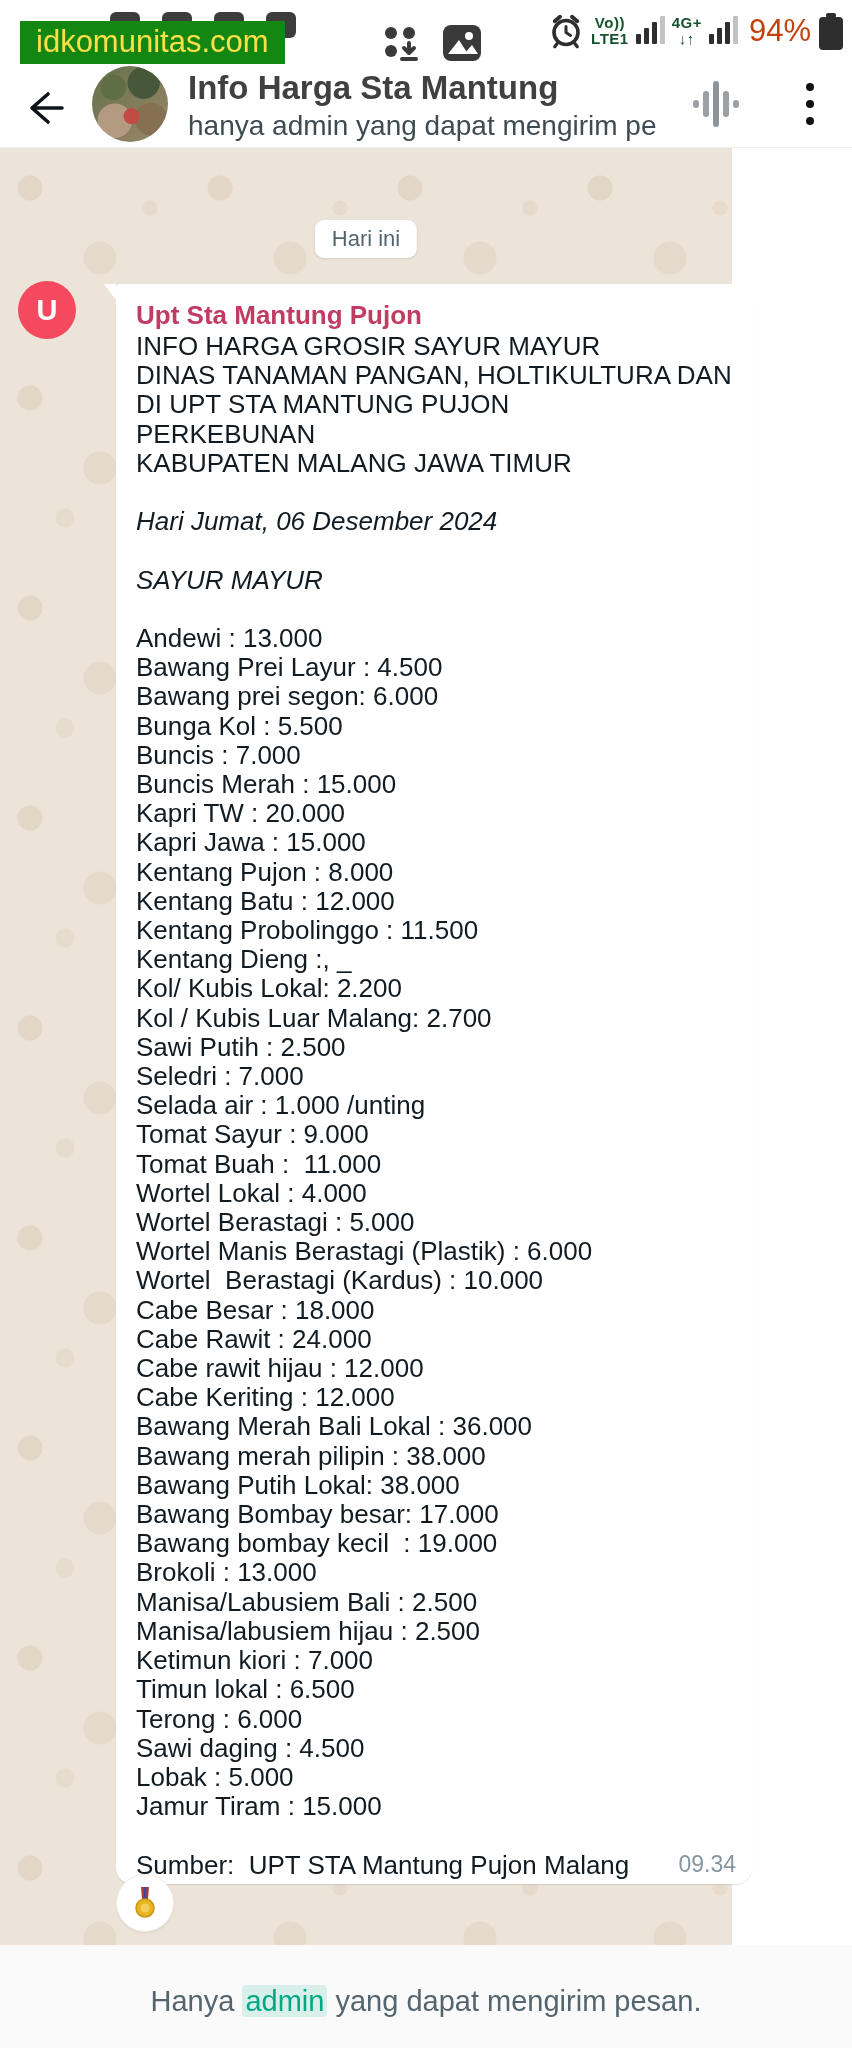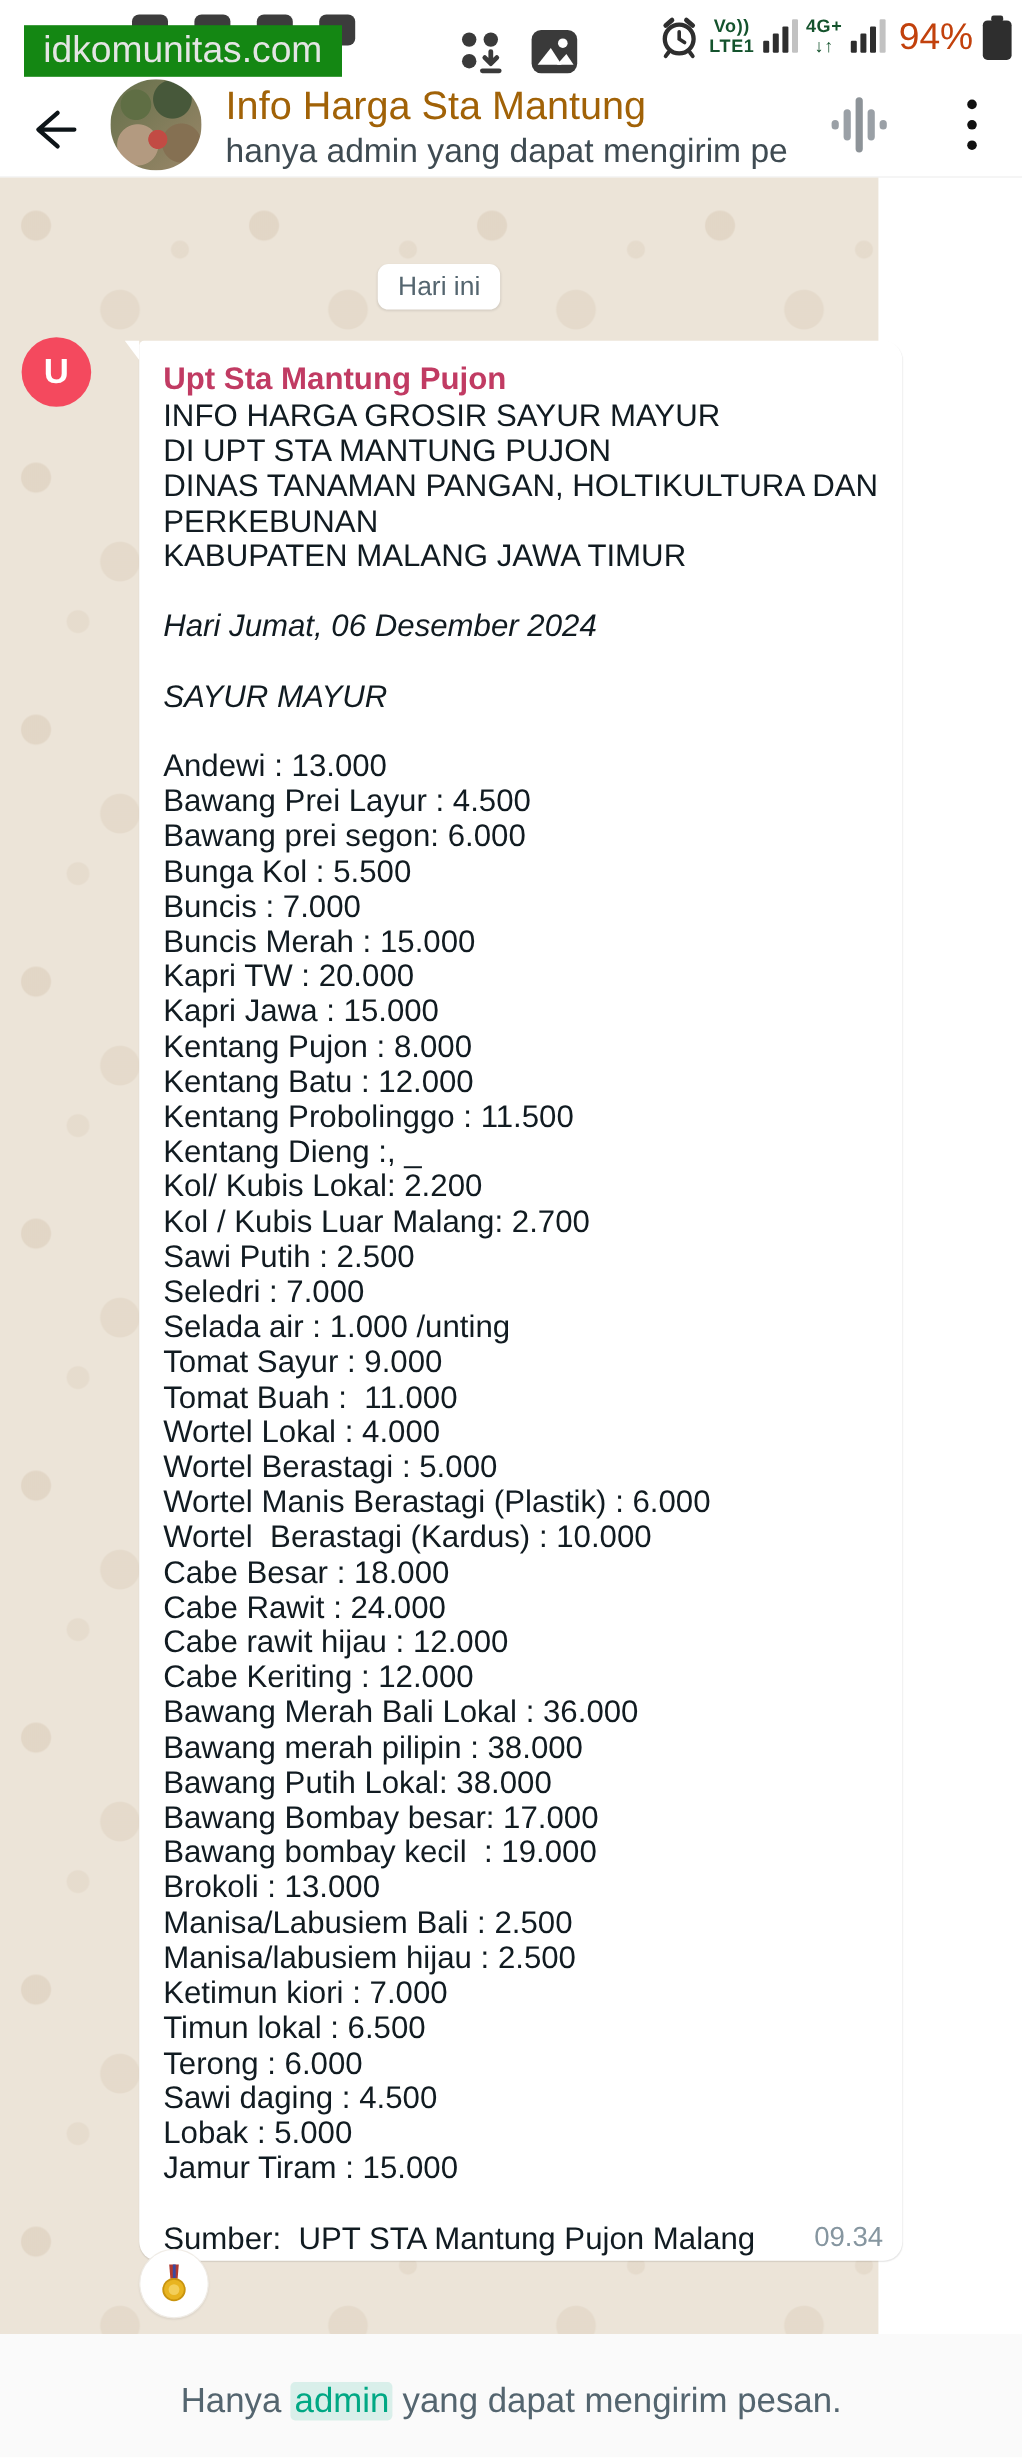--- a/index.html
+++ b/index.html
@@ -4,21 +4,21 @@
 <style>
   * { margin:0; padding:0; box-sizing:border-box; }
   html,body { width:852px; }
   body { font-family:"Liberation Sans","DejaVu Sans",sans-serif; background:#fff; }
   .phone { position:relative; width:852px; height:2048px; overflow:hidden; background:#fff; }
 
   
   .statusbar { position:absolute; top:0; left:0; width:852px; height:62px; background:#fff; }
   .notif-stubs { position:absolute; top:12px; left:110px; display:flex; gap:22px; }
   .notif-stubs span { width:30px; height:26px; background:#3c3c3c; border-radius:6px; display:block; }
-  .ad-badge { position:absolute; top:21px; left:20px; background:#148713; color:#e5e5e5;
+  .ad-badge { position:absolute; top:21px; left:20px; background:#148713; color:#fde047;
               font-size:31px; line-height:40px; padding:1px 16px 2px 16px; z-index:3; }
   .sb-left-icons { position:absolute; top:24px; left:382px; display:flex; gap:18px; z-index:4; }
   .sb-right { position:absolute; top:0; right:8px; height:62px; display:flex; align-items:center; gap:7px; }
   .stacked { display:flex; flex-direction:column; align-items:center; font-size:15px; font-weight:700;
              color:#14532d; line-height:16px; letter-spacing:0.5px; }
   .sigbars { display:flex; align-items:flex-end; gap:3px; height:30px; padding-bottom:2px; }
   .sigbars i { display:block; width:5px; background:#2e2e2e; border-radius:1px; }
   .sigbars i:nth-child(1){height:10px} .sigbars i:nth-child(2){height:16px}
   .sigbars i:nth-child(3){height:22px} .sigbars i:nth-child(4){height:28px; background:#c2c2c2;}
   .battery-pct { font-size:31px; color:#c2410c; padding-left:4px; }
@@ -34,21 +34,21 @@
   .hdr-avatar { position:absolute; left:92px; top:4px; width:76px; height:76px; border-radius:50%;
                 overflow:hidden;
                 background:
                  radial-gradient(circle at 28% 28%, #5f6e44 0 16%, transparent 17%),
                  radial-gradient(circle at 68% 22%, #47583a 0 20%, transparent 21%),
                  radial-gradient(circle at 52% 66%, #c24b44 0 12%, transparent 13%),
                  radial-gradient(circle at 30% 72%, #b39a80 0 22%, transparent 23%),
                  radial-gradient(circle at 78% 70%, #857052 0 20%, transparent 21%),
                  linear-gradient(135deg,#64704a,#9b8769); }
   .hdr-texts { position:absolute; left:188px; top:6px; width:470px; }
-  .hdr-title { font-size:33px; line-height:40px; color:#a16207; font-weight:400;
+  .hdr-title { font-size:33px; line-height:40px; color:#404040; font-weight:700;
                white-space:nowrap; overflow:hidden; }
   .hdr-sub { font-size:28px; line-height:36px; color:#3f4b52; white-space:nowrap; overflow:hidden; }
   .wave-btn { position:absolute; left:688px; top:14px; width:56px; height:56px;
               display:flex; align-items:center; justify-content:center; gap:4px; }
   .wave-btn i { display:block; width:6px; border-radius:3px; background:#9aa0a6; }
   .wave-btn i:nth-child(1){height:8px} .wave-btn i:nth-child(2){height:26px}
   .wave-btn i:nth-child(3){height:46px; background:#8d9398;}
   .wave-btn i:nth-child(4){height:26px} .wave-btn i:nth-child(5){height:8px}
   .menu-btn { position:absolute; left:784px; top:14px; width:52px; height:56px;
               display:flex; flex-direction:column; align-items:center; justify-content:center; gap:9px; }
@@ -180,21 +180,21 @@
 
   <div class="chat">
     <div class="date-chip">Hari ini</div>
 
     <div class="msg-avatar">U</div>
 
     <div class="bubble">
       <div class="tail"></div>
       <div class="sender">Upt Sta Mantung Pujon</div>
       <div class="body-lines">
-        <div class="rpt"><div>INFO HARGA GROSIR SAYUR MAYUR</div><div>DI UPT STA MANTUNG PUJON</div><div>DINAS TANAMAN PANGAN, HOLTIKULTURA DAN</div><div>PERKEBUNAN</div><div>KABUPATEN MALANG JAWA TIMUR</div></div>
+        <div class="rpt"><div>INFO HARGA GROSIR SAYUR MAYUR</div><div>DINAS TANAMAN PANGAN, HOLTIKULTURA DAN</div><div>DI UPT STA MANTUNG PUJON</div><div>PERKEBUNAN</div><div>KABUPATEN MALANG JAWA TIMUR</div></div>
         <div class="gap"></div>
         <div class="italic">Hari Jumat, 06 Desember 2024</div>
         <div class="gap"></div>
         <div class="italic">SAYUR MAYUR</div>
         <div class="gap"></div>
         <div class="rpt"><div>Andewi : 13.000</div><div>Bawang Prei Layur : 4.500</div><div>Bawang prei segon: 6.000</div><div>Bunga Kol : 5.500</div><div>Buncis : 7.000</div><div>Buncis Merah : 15.000</div><div>Kapri TW : 20.000</div><div>Kapri Jawa : 15.000</div><div>Kentang Pujon : 8.000</div><div>Kentang Batu : 12.000</div><div>Kentang Probolinggo : 11.500</div><div>Kentang Dieng :, _</div><div>Kol/ Kubis Lokal: 2.200</div><div>Kol / Kubis Luar Malang: 2.700</div><div>Sawi Putih : 2.500</div><div>Seledri : 7.000</div><div>Selada air : 1.000 /unting</div><div>Tomat Sayur : 9.000</div><div>Tomat Buah :  11.000</div><div>Wortel Lokal : 4.000</div><div>Wortel Berastagi : 5.000</div><div>Wortel Manis Berastagi (Plastik) : 6.000</div><div>Wortel  Berastagi (Kardus) : 10.000</div><div>Cabe Besar : 18.000</div><div>Cabe Rawit : 24.000</div><div>Cabe rawit hijau : 12.000</div><div>Cabe Keriting : 12.000</div><div>Bawang Merah Bali Lokal : 36.000</div><div>Bawang merah pilipin : 38.000</div><div>Bawang Putih Lokal: 38.000</div><div>Bawang Bombay besar: 17.000</div><div>Bawang bombay kecil  : 19.000</div><div>Brokoli : 13.000</div><div>Manisa/Labusiem Bali : 2.500</div><div>Manisa/labusiem hijau : 2.500</div><div>Ketimun kiori : 7.000</div><div>Timun lokal : 6.500</div><div>Terong : 6.000</div><div>Sawi daging : 4.500</div><div>Lobak : 5.000</div><div>Jamur Tiram : 15.000</div></div>
         <div class="gap"></div>
         <div>Sumber:  UPT STA Mantung Pujon Malang</div>
       </div>
       <div class="time">09.34</div>

